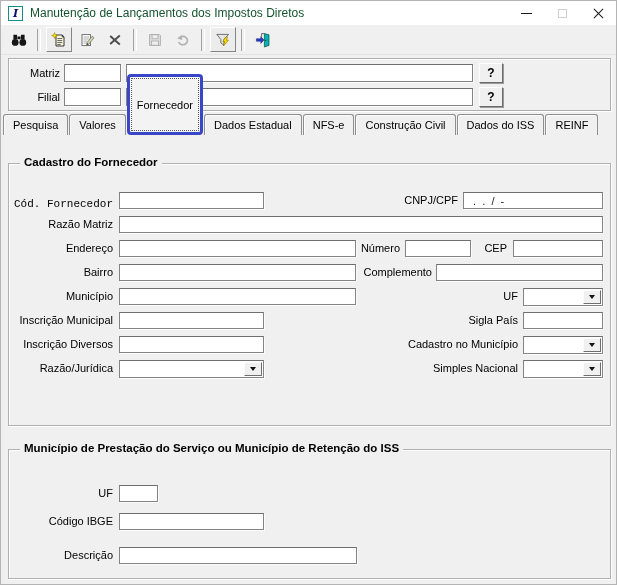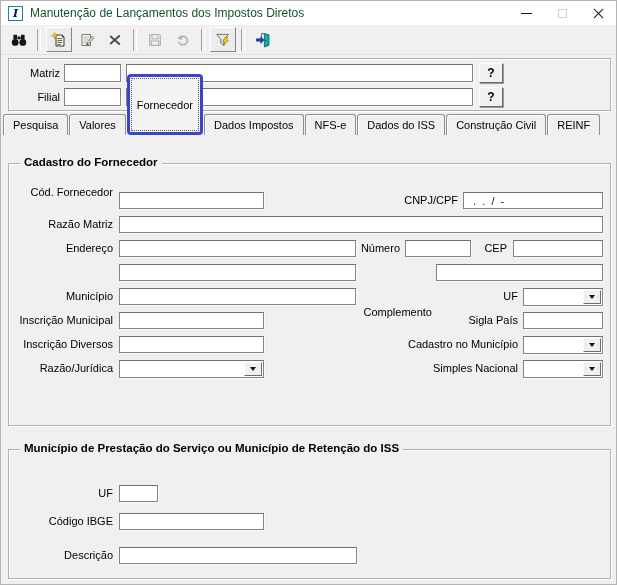--- a/index.html
+++ b/index.html
@@ -149,47 +149,48 @@
     <div class="lbl" style="left:0;top:29px;width:51px;height:18px;line-height:18px;">Filial</div>
     <input class="edit" style="left: 55px; top: 29px; width: 57px; height: 18px;">
     <input class="edit" style="left: 117px; top: 29px; width: 347px; height: 18px;">
     <button class="q-btn" style="left:470px;top:28px;">?</button>
   </div>
 
   <div class="tabbar">
     <div class="tab">Pesquisa</div>
     <div class="tab">Valores</div>
     <div class="tab selected">Fornecedor</div>
-    <div class="tab">Dados Impostos</div>
+    <div class="tab">Dados Estadual</div>
     <div class="tab">NFS-e</div>
+    <div class="tab">Construção Civil</div>
     <div class="tab">Dados do ISS</div>
-    <div class="tab">Construção Civil</div>
     <div class="tab">REINF</div>
   </div>
 
   <div class="groupbox" style="left:7px;top:162px;width:603px;height:263px;padding-left:20px;">
     <span class="group-caption">Cadastro do Fornecedor</span>
 
-    <div class="lbl" style="left:0;top:20px;width:104px;">Cód. Fornecedor</div>
+    <div class="lbl" style="left:0;top:32px;width:104px;font-family:Liberation Mono, monospace;">Cód. Fornecedor</div>
     <input class="edit" style="left: 110px; top: 28px; width: 145px;">
     <div class="lbl" style="left:349px;top:28px;width:100px;">CNPJ/CPF</div>
     <input class="edit" style="left: 454px; top: 28px; width: 140px; white-space: pre;" value="  .  .  /  -">
 
     <div class="lbl" style="left:0;top:52px;width:104px;">Razão Matriz</div>
     <input class="edit" style="left: 110px; top: 52px; width: 484px;">
 
     <div class="lbl" style="left:0;top:76px;width:104px;">Endereço</div>
     <input class="edit" style="left: 110px; top: 76px; width: 237px;">
     <div class="lbl" style="left:291px;top:76px;width:100px;">Número</div>
     <input class="edit" style="left: 396px; top: 76px; width: 66px;">
     <div class="lbl" style="left:448px;top:76px;width:50px;">CEP</div>
     <input class="edit" style="left: 504px; top: 76px; width: 90px;">
 
+    <div class="lbl" style="left:0;top:100px;width:104px;">Bairro</div>
     <input class="edit" style="left: 110px; top: 100px; width: 237px;">
-    <div class="lbl" style="left:323px;top:100px;width:100px;margin-top:40px;">Complemento</div>
+    <div class="lbl" style="left:323px;top:100px;width:100px;">Complemento</div>
     <input class="edit" style="left: 427px; top: 100px; width: 167px;">
 
     <div class="lbl" style="left:0;top:124px;width:104px;">Município</div>
     <input class="edit" style="left: 110px; top: 124px; width: 237px;">
     <div class="lbl" style="left:339px;top:124px;width:170px;">UF</div>
     <div class="combo" style="left:514px;top:124px;width:80px;">
       <div class="combo-btn">
         <div class="combo-arrow"></div>
       </div>
     </div>

